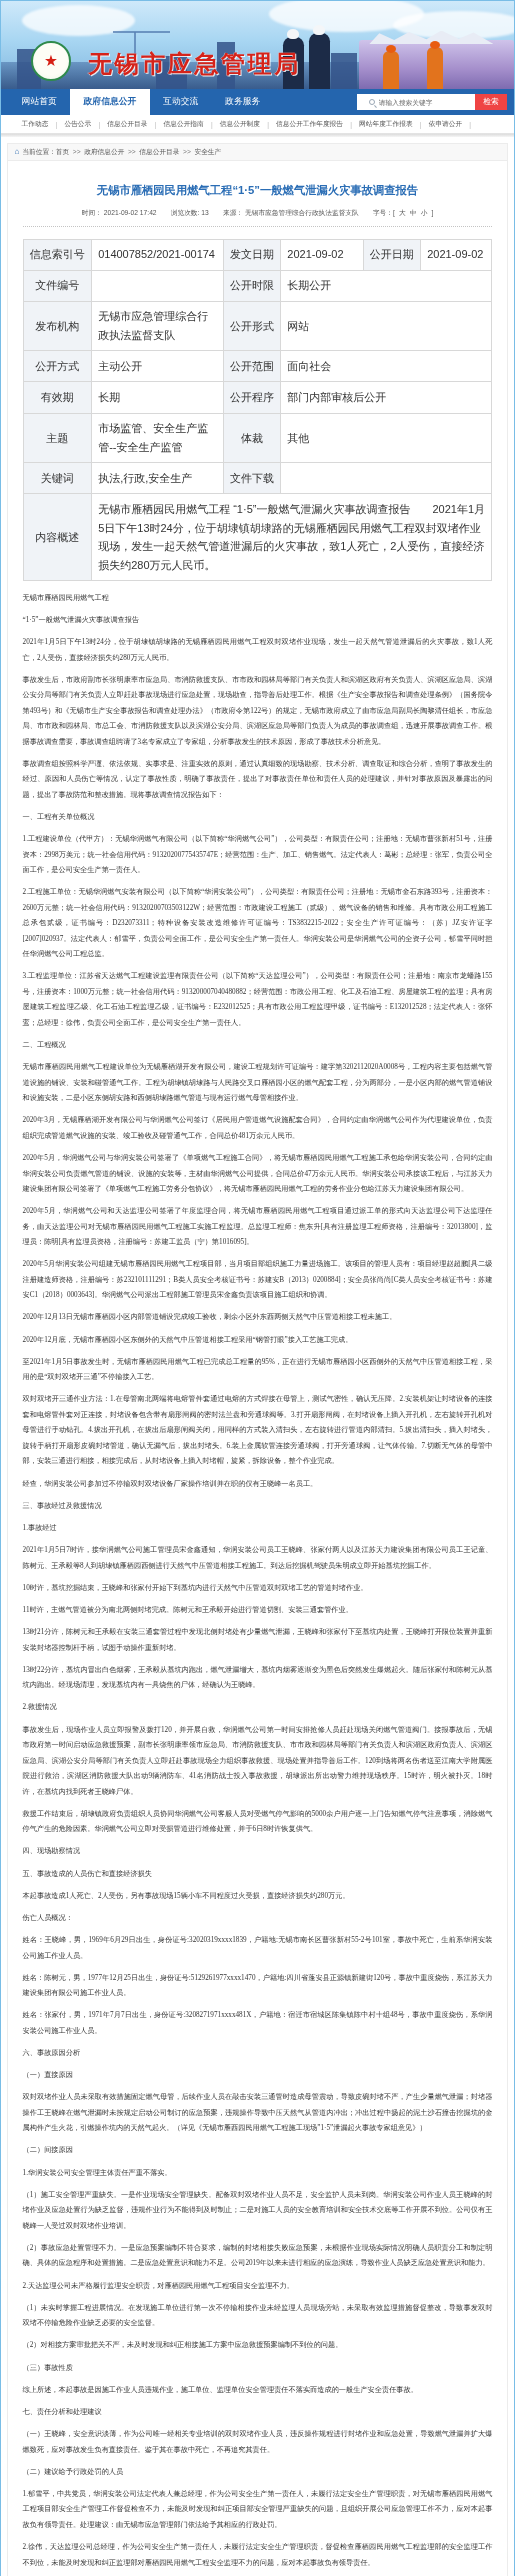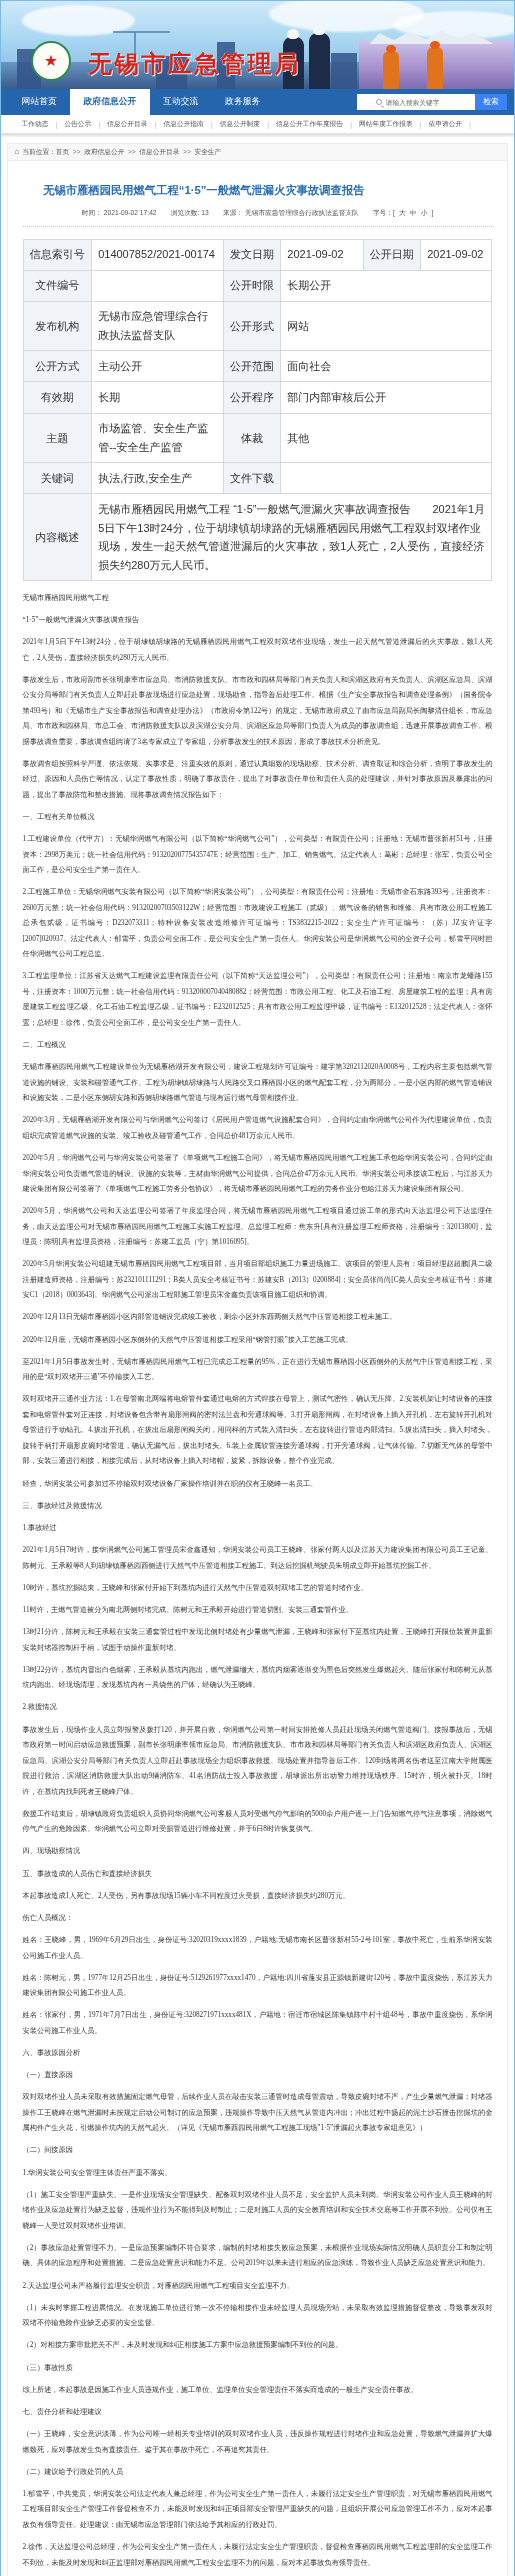--- a/index.html
+++ b/index.html
@@ -42,43 +42,43 @@
   .banner-title { position:absolute; left:87px; top:47px; font-size:24px; font-weight:bold; color:#d5231a;
     letter-spacing:2.6px; text-shadow:1px 1px 0 rgba(255,255,255,.85), -0.5px -0.5px 0 rgba(255,255,255,.6);
     font-family:"Liberation Serif","DejaVu Serif",serif; white-space:nowrap; }
 
   
   .navbar { background:#2465ae; height:26px; display:flex; align-items:stretch; padding:0 7.2px; }
   .nav-tabs { display:flex; }
   .nav-tab { color:#fff; font-size:8.8px; padding:0 13.4px; display:flex; align-items:center; cursor:pointer; }
   .nav-tab.active { background:#fff; color:#2465ae; font-weight:bold; }
   .search { margin-left:auto; display:flex; align-items:center; }
-  .search-wrap { background:#fff; height:16.5px; display:flex; align-items:center; padding:0 19px; width:118px; }
+  .search-wrap { background:#fff; height:16.5px; display:flex; align-items:center; padding:0 12px; width:118px; }
   .mag { width:6.2px; height:6.2px; border:1px solid #9aa7b5; border-radius:50%; position:relative; margin-right:3.6px; flex:none; }
   .mag:after { content:""; position:absolute; width:1px; height:3.1px; background:#9aa7b5; left:5.2px; top:5.2px; transform:rotate(-45deg); }
   .search-wrap input { border:none; outline:none; font-size:6.7px; color:#333; width:100%; }
   .search-wrap input::placeholder { color:#666; }
-  .search-btn { height:16.5px; border:none; background:#3b82f6; color:#fff; font-size:7.7px; padding:0 8.2px; cursor:pointer; }
+  .search-btn { height:16.5px; border:none; background:#ef4444; color:#fff; font-size:7.7px; padding:0 8.2px; cursor:pointer; }
 
   
   .submenu { display:flex; align-items:center; flex-wrap:wrap; padding:5.2px 20.6px 4.1px; font-size:6.7px; color:#555; }
   .submenu a { color:#555; text-decoration:none; cursor:pointer; }
   .submenu .sep { color:#bbb; margin:0 7.2px; }
   .strip { height:3.6px; background:linear-gradient(180deg,#dcdcdc,#f6f6f6); border-top:0.5px solid #e3e3e3; }
 
   
   .breadcrumb { margin:6.2px 6.2px 0; background:#f8f8f8; border:0.5px solid #ececec; padding:3.6px 6.2px;
     font-size:6.7px; color:#555; display:flex; align-items:center; }
   .home { color:#2465ae; font-size:8.2px; margin-right:3.1px; line-height:1; }
   .breadcrumb a { color:#555; text-decoration:none; cursor:pointer; }
   .breadcrumb .bsep { margin:0 3.6px; color:#777; }
 
   
   .article-box { margin:0 6.2px 0; border:0.5px solid #ececec; border-top:none; padding:13.4px 14.4px 20.6px; }
-  h1.title { text-align:left; color:#2a6db5; font-size:11.3px; font-weight:bold; line-height:1.5; margin:7.2px 20.6px 10.3px; }
+  h1.title { text-align:center; color:#2a6db5; font-size:11.3px; font-weight:bold; line-height:1.5; margin:7.2px 20.6px 10.3px; }
   .meta { text-align:center; font-size:6.7px; color:#555; padding-bottom:8.2px; border-bottom:0.5px dotted #c4c4c4; }
   .meta span { margin:0 1px; }
   .meta .gap { margin-left:11.3px; }
   .meta a.fsz { color:#555; cursor:pointer; margin:0 2.1px; text-decoration:none; }
 
   table.info-table { width:100%; border-collapse:collapse; margin:11.3px 0 5.2px; font-size:11px; color:#333; }
   table.info-table td { border:0.5px solid #d8d8d8; padding:5.7px 6.2px; line-height:1.7; background:#fff; }
   table.info-table td.th { background:#f0f3f7; text-align:center; color:#333; white-space:nowrap; }
 
   .body-wrap { margin-top:9.3px; }

